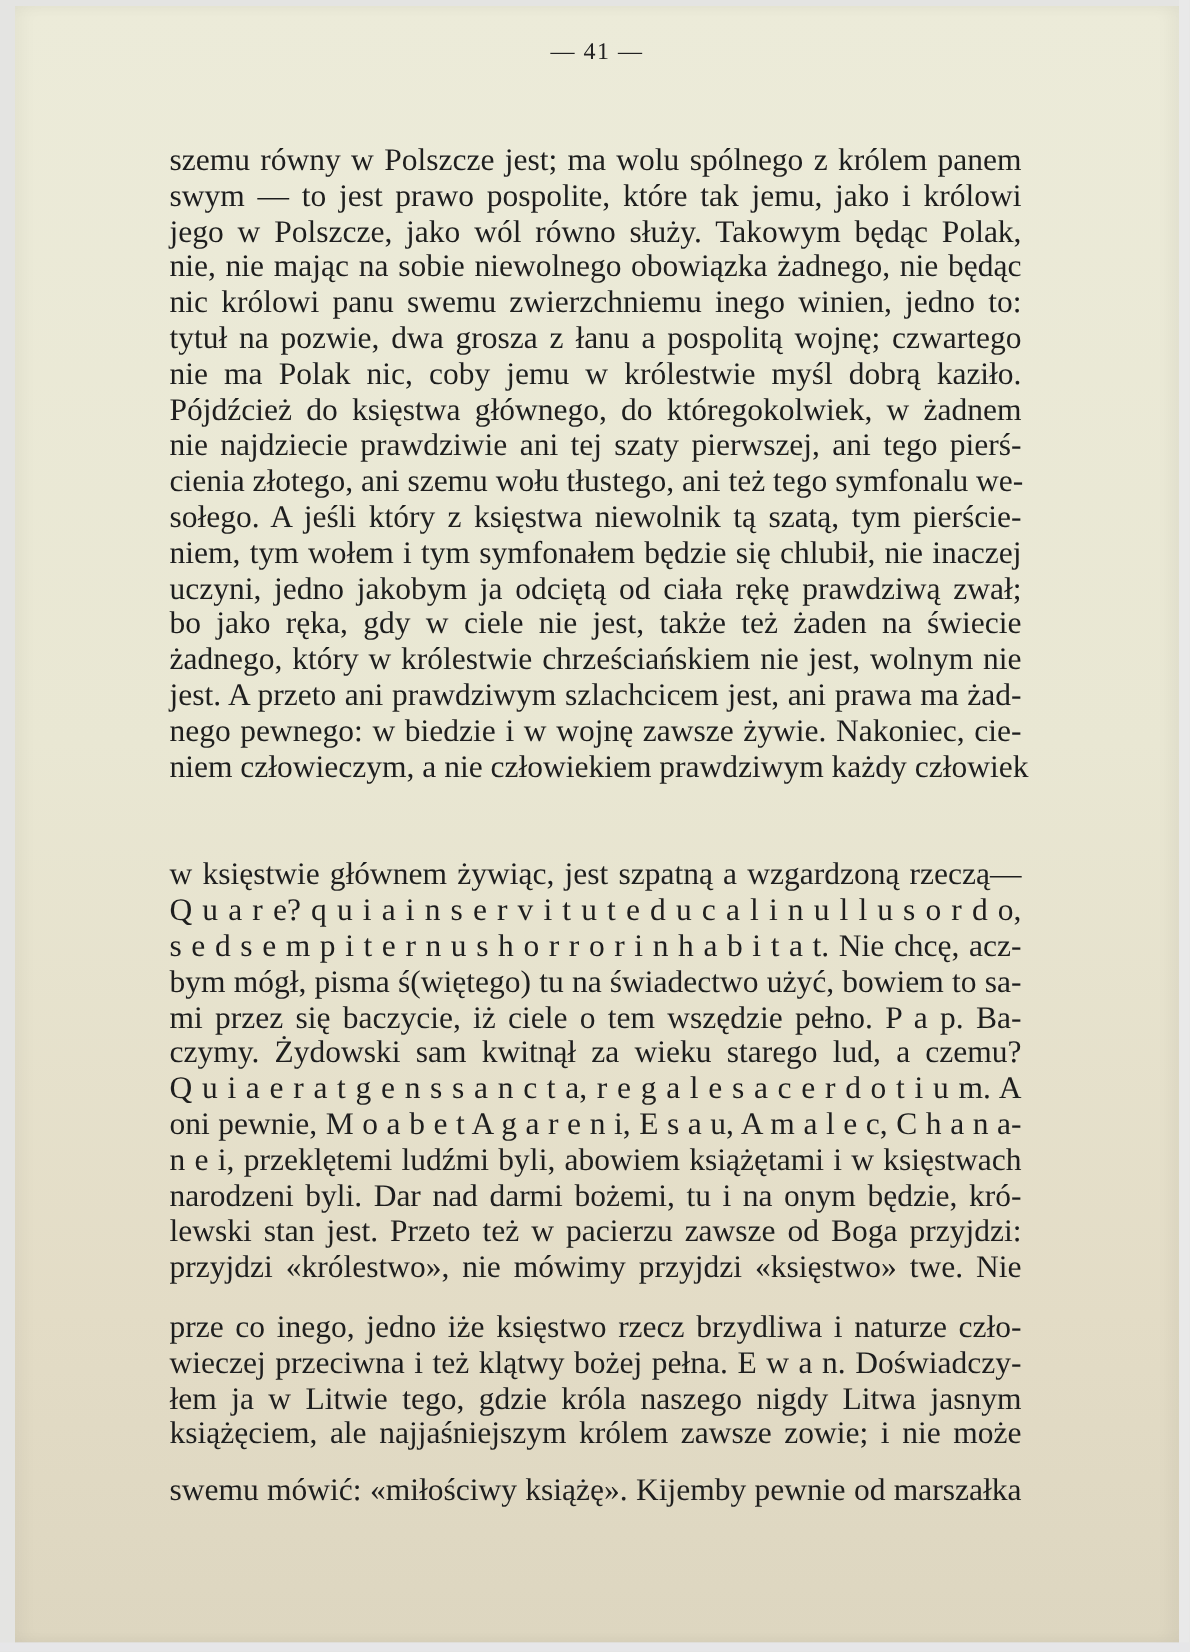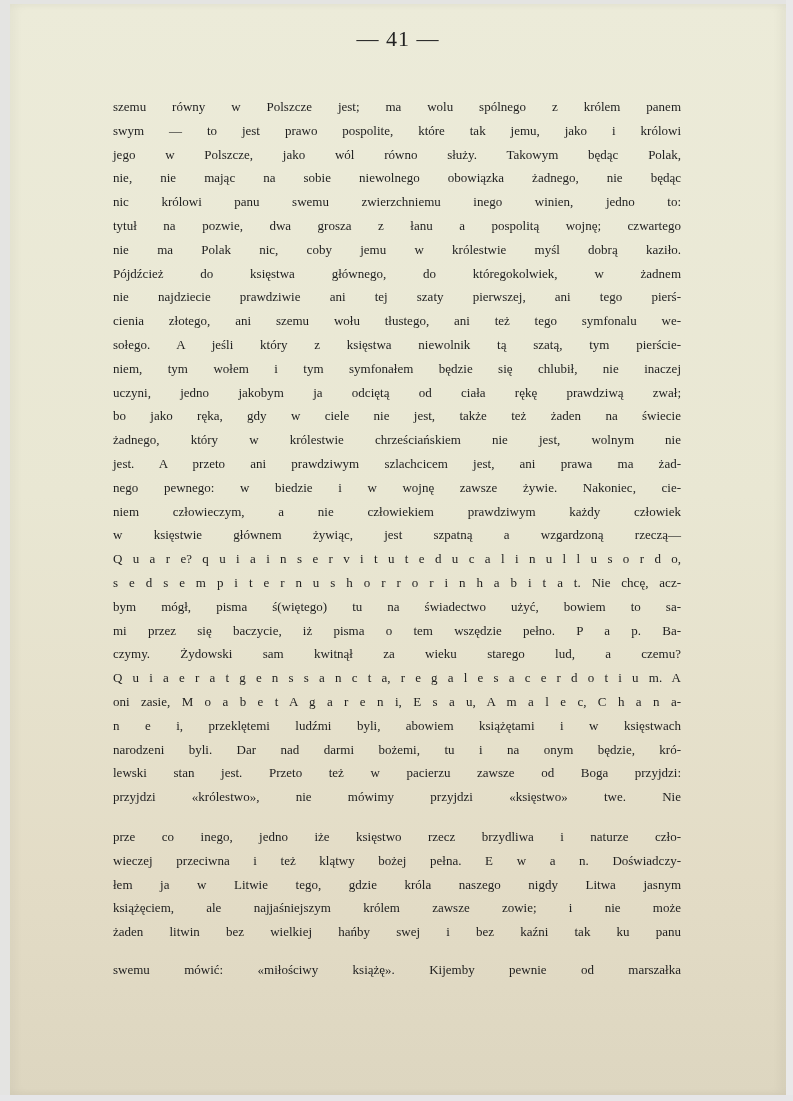--- a/index.html
+++ b/index.html
@@ -22,31 +22,31 @@
       background: linear-gradient(180deg, #ecebd9 0%, #e9e7d3 45%, #e3dcc6 80%, #ddd6c0 100%);
       box-shadow: inset -6px 0 10px rgba(0,0,0,0.04), inset 6px 0 10px rgba(0,0,0,0.03);
     }
     .page-number {
       position: absolute;
       left: 0;
       width: 776px;
       top: 22px;
       text-align: center;
       font-family: "Liberation Serif", "DejaVu Serif", serif;
-      font-size: 22px;
+      font-size: 16px;
       color: #222;
       letter-spacing: 1px;
     }
     .text-block {
       position: absolute;
       left: 103px;
       top: 91px;
       width: 568px;
       font-family: "Liberation Serif", "DejaVu Serif", serif;
-      font-size: 13px;
+      font-size: 21px;
       line-height: 23.8px;
       color: #1e1e1e;
     }
     .line {
       display: block;
       white-space: nowrap;
       text-align: justify;
       text-align-last: justify;
       height: 23.8px;
       overflow: visible;
@@ -90,35 +90,34 @@
     <span class="line" style="white-space: nowrap; display: block;">nie najdziecie prawdziwie ani tej szaty pierwszej, ani tego pierś-</span>
     <span class="line" style="white-space: nowrap; display: block;">cienia złotego, ani szemu wołu tłustego, ani też tego symfonalu we-</span>
     <span class="line" style="white-space: nowrap; display: block;">sołego. A jeśli który z księstwa niewolnik tą szatą, tym pierście-</span>
     <span class="line" style="white-space: nowrap; display: block;">niem, tym wołem i tym symfonałem będzie się chlubił, nie inaczej</span>
     <span class="line" style="white-space: nowrap; display: block;">uczyni, jedno jakobym ja odciętą od ciała rękę prawdziwą zwał;</span>
     <span class="line" style="white-space: nowrap; display: block;">bo jako ręka, gdy w ciele nie jest, także też żaden na świecie</span>
     <span class="line" style="white-space: nowrap; display: block;">żadnego, który w królestwie chrześciańskiem nie jest, wolnym nie</span>
     <span class="line" style="white-space: nowrap; display: block;">jest. A przeto ani prawdziwym szlachcicem jest, ani prawa ma żad-</span>
     <span class="line" style="white-space: nowrap; display: block;">nego pewnego: w biedzie i w wojnę zawsze żywie. Nakoniec, cie-</span>
     <span class="line" style="white-space: nowrap; display: block;">niem człowieczym, a nie człowiekiem prawdziwym każdy człowiek</span>
-    <span class="line" style="white-space: nowrap; display: block;">w księstwie głównem żywiąc, jest szpatną a wzgardzoną rzeczą—</span>
+    <span class="line" style="white-space: nowrap; display: block; margin-top: 48px;">w księstwie głównem żywiąc, jest szpatną a wzgardzoną rzeczą—</span>
     <span class="line" style="white-space: nowrap; display: block;">Q u a r e? q u i a  i n  s e r v i t u t e  d u c a l i  n u l l u s  o r d o,</span>
     <span class="line" style="white-space: nowrap; display: block;">s e d  s e m p i t e r n u s  h o r r o r  i n h a b i t a t. Nie chcę, acz-</span>
     <span class="line" style="white-space: nowrap; display: block;">bym mógł, pisma ś(więtego) tu na świadectwo użyć, bowiem to sa-</span>
-    <span class="line" style="white-space: nowrap; display: block;">mi przez się baczycie, iż pisma o tem wszędzie pełno. P a p. Ba-</span>
+    <span class="line" style="white-space: nowrap; display: block;">mi przez się baczycie, iż ciele o tem wszędzie pełno. P a p. Ba-</span>
     <span class="line" style="white-space: nowrap; display: block;">czymy. Żydowski sam kwitnął za wieku starego lud, a czemu?</span>
     <span class="line" style="white-space: nowrap; display: block;">Q u i a  e r a t  g e n s  s a n c t a,  r e g a l e  s a c e r d o t i u m. A</span>
-    <span class="line" style="white-space: nowrap; display: block;">oni zasie, M o a b  e t  A g a r e n i,  E s a u,  A m a l e c,  C h a n a-</span>
+    <span class="line" style="white-space: nowrap; display: block;">oni pewnie, M o a b  e t  A g a r e n i,  E s a u,  A m a l e c,  C h a n a-</span>
     <span class="line" style="white-space: nowrap; display: block;">n e i, przeklętemi ludźmi byli, abowiem książętami i w księstwach</span>
     <span class="line" style="white-space: nowrap; display: block;">narodzeni byli. Dar nad darmi bożemi, tu i na onym będzie, kró-</span>
     <span class="line" style="white-space: nowrap; display: block;">lewski stan jest. Przeto też w pacierzu zawsze od Boga przyjdzi:</span>
     <span class="line" style="white-space: nowrap; display: block;">przyjdzi «królestwo», nie mówimy przyjdzi «księstwo» twe. Nie</span>
     <span class="line" style="white-space: nowrap; display: block; margin-top: 16px;">prze co inego, jedno iże księstwo rzecz brzydliwa i naturze czło-</span>
     <span class="line" style="white-space: nowrap; display: block;">wieczej przeciwna i też klątwy bożej pełna. E w a n. Doświadczy-</span>
     <span class="line" style="white-space: nowrap; display: block;">łem ja w Litwie tego, gdzie króla naszego nigdy Litwa jasnym</span>
     <span class="line" style="white-space: nowrap; display: block;">książęciem, ale najjaśniejszym królem zawsze zowie; i nie może</span>
-    <span class="line" style="white-space: nowrap; display: block;">żaden litwin bez wielkiej hańby swej i bez kaźni tak ku panu</span>
     <span class="line last" style="white-space: nowrap; display: block;">swemu mówić: «miłościwy książę». Kijemby pewnie od marszałka</span>
   </div>
 </div>
 
 <div class="right-strip"></div>
 <div class="bottom-strip"></div>
 
 </body></html>

